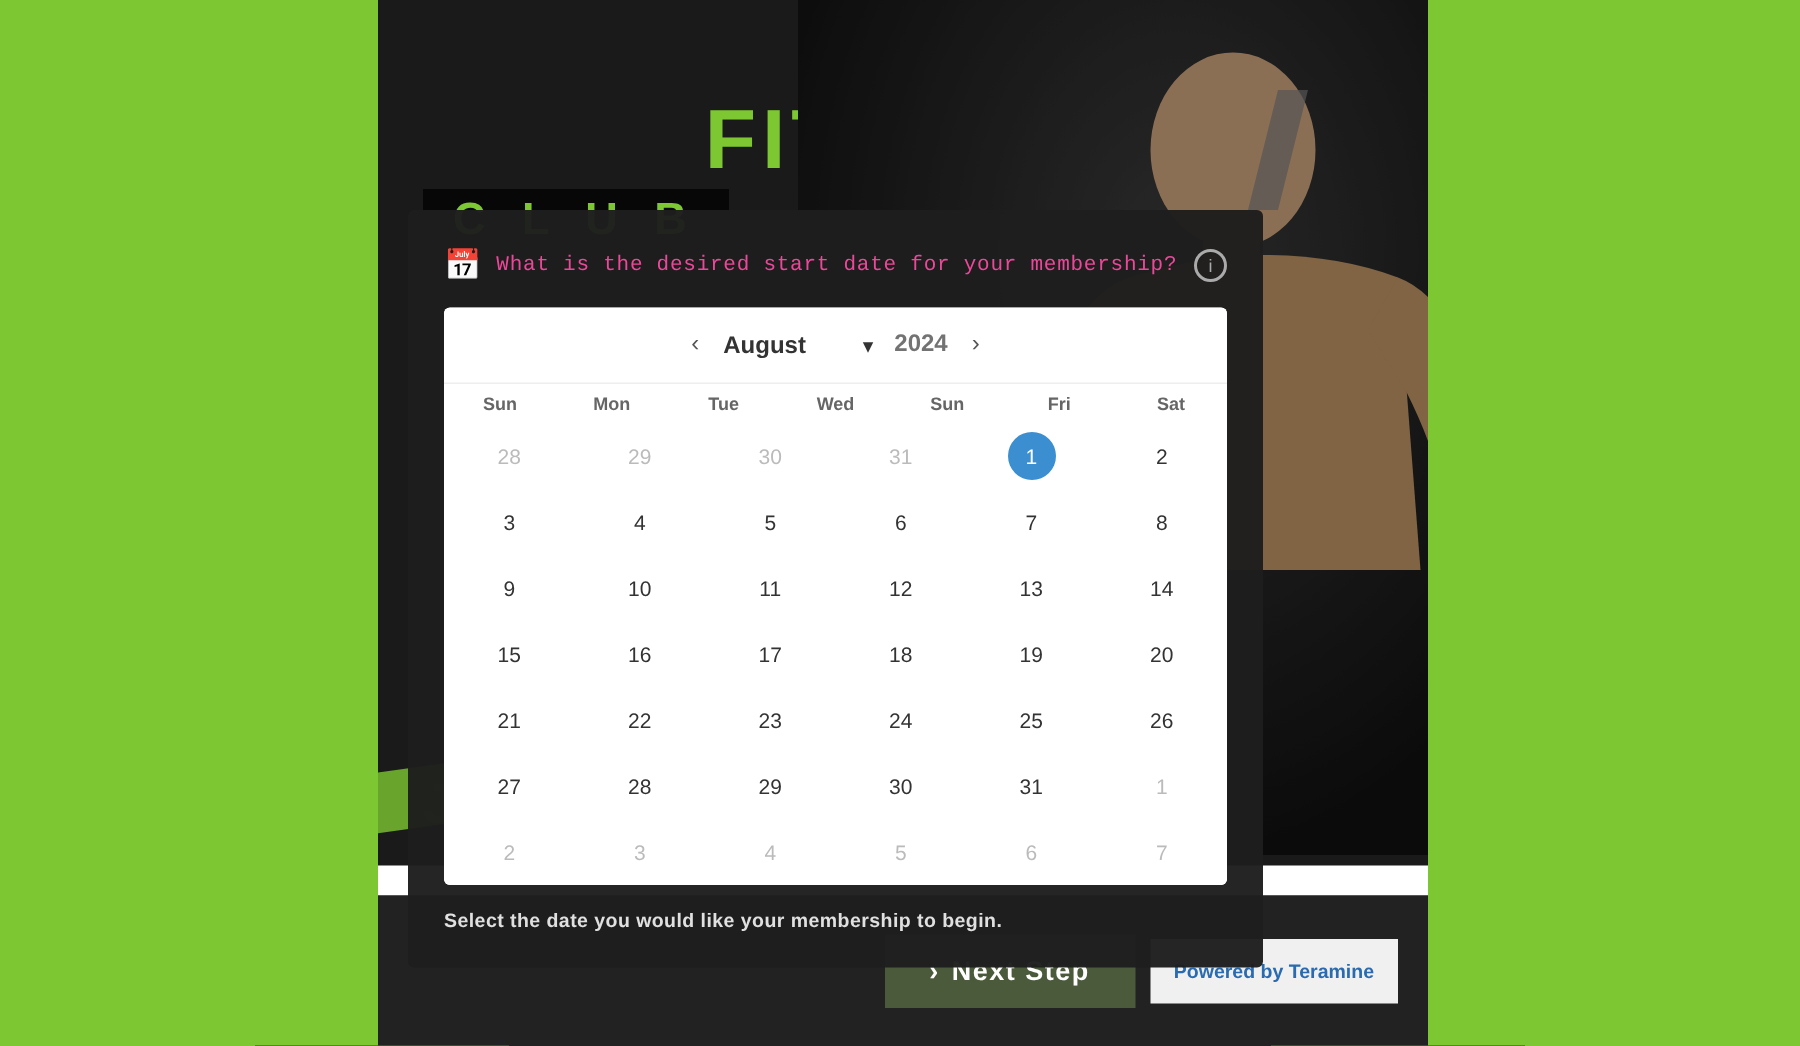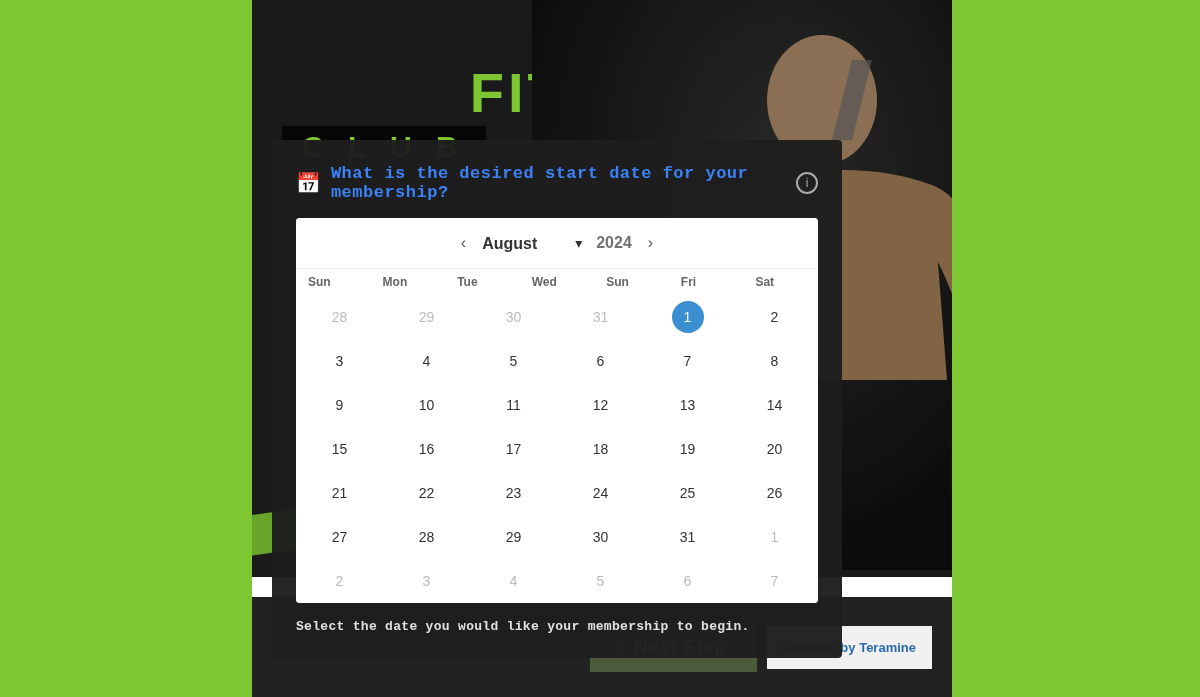--- a/index.html
+++ b/index.html
@@ -160,23 +160,23 @@
       display: flex;
       align-items: center;
       gap: 10px;
       margin-bottom: 16px;
     }
     .calendar-icon {
       color: #aaa;
       font-size: 20px;
     }
     .form-title {
-      font-size: 17px;
-      font-weight: bold;
-      color: #3b82f6;
+      font-size: 14px;
+      font-weight: normal;
+      color: #ec4899;
       font-family: 'Courier New', monospace;
       letter-spacing: 0.5px;
       flex: 1;
     }
     .info-icon {
       color: #aaa;
       font-size: 16px;
       cursor: pointer;
       width: 22px;
       height: 22px;
@@ -239,20 +239,21 @@
       color: #737373;
     }
 
     .cal-weekdays {
       display: grid;
       grid-template-columns: repeat(7, 1fr);
       background: white;
       border-top: 1px solid #eee;
     }
     .cal-weekday {
+      text-align: center;
       padding: 6px 12px;
       font-size: 12px;
       font-weight: bold;
       color: #666;
     }
 
     .cal-days {
       display: grid;
       grid-template-columns: repeat(6, 1fr);
       background: white;
@@ -280,21 +281,21 @@
     .cal-day-cell {
       display: flex;
       justify-content: center;
       align-items: center;
       padding: 4px 0;
     }
 
     .cal-hint {
       color: #e0e0e0;
       font-size: 13px;
-      font-family: Liberation Mono, monospace;
+      font-family: Liberation Sans, sans-serif;
       font-weight: bold;
       letter-spacing: 0.3px;
     }
 
     
     .left-green {
       position: absolute;
       left: 0;
       top: 0;
       width: 252px;

